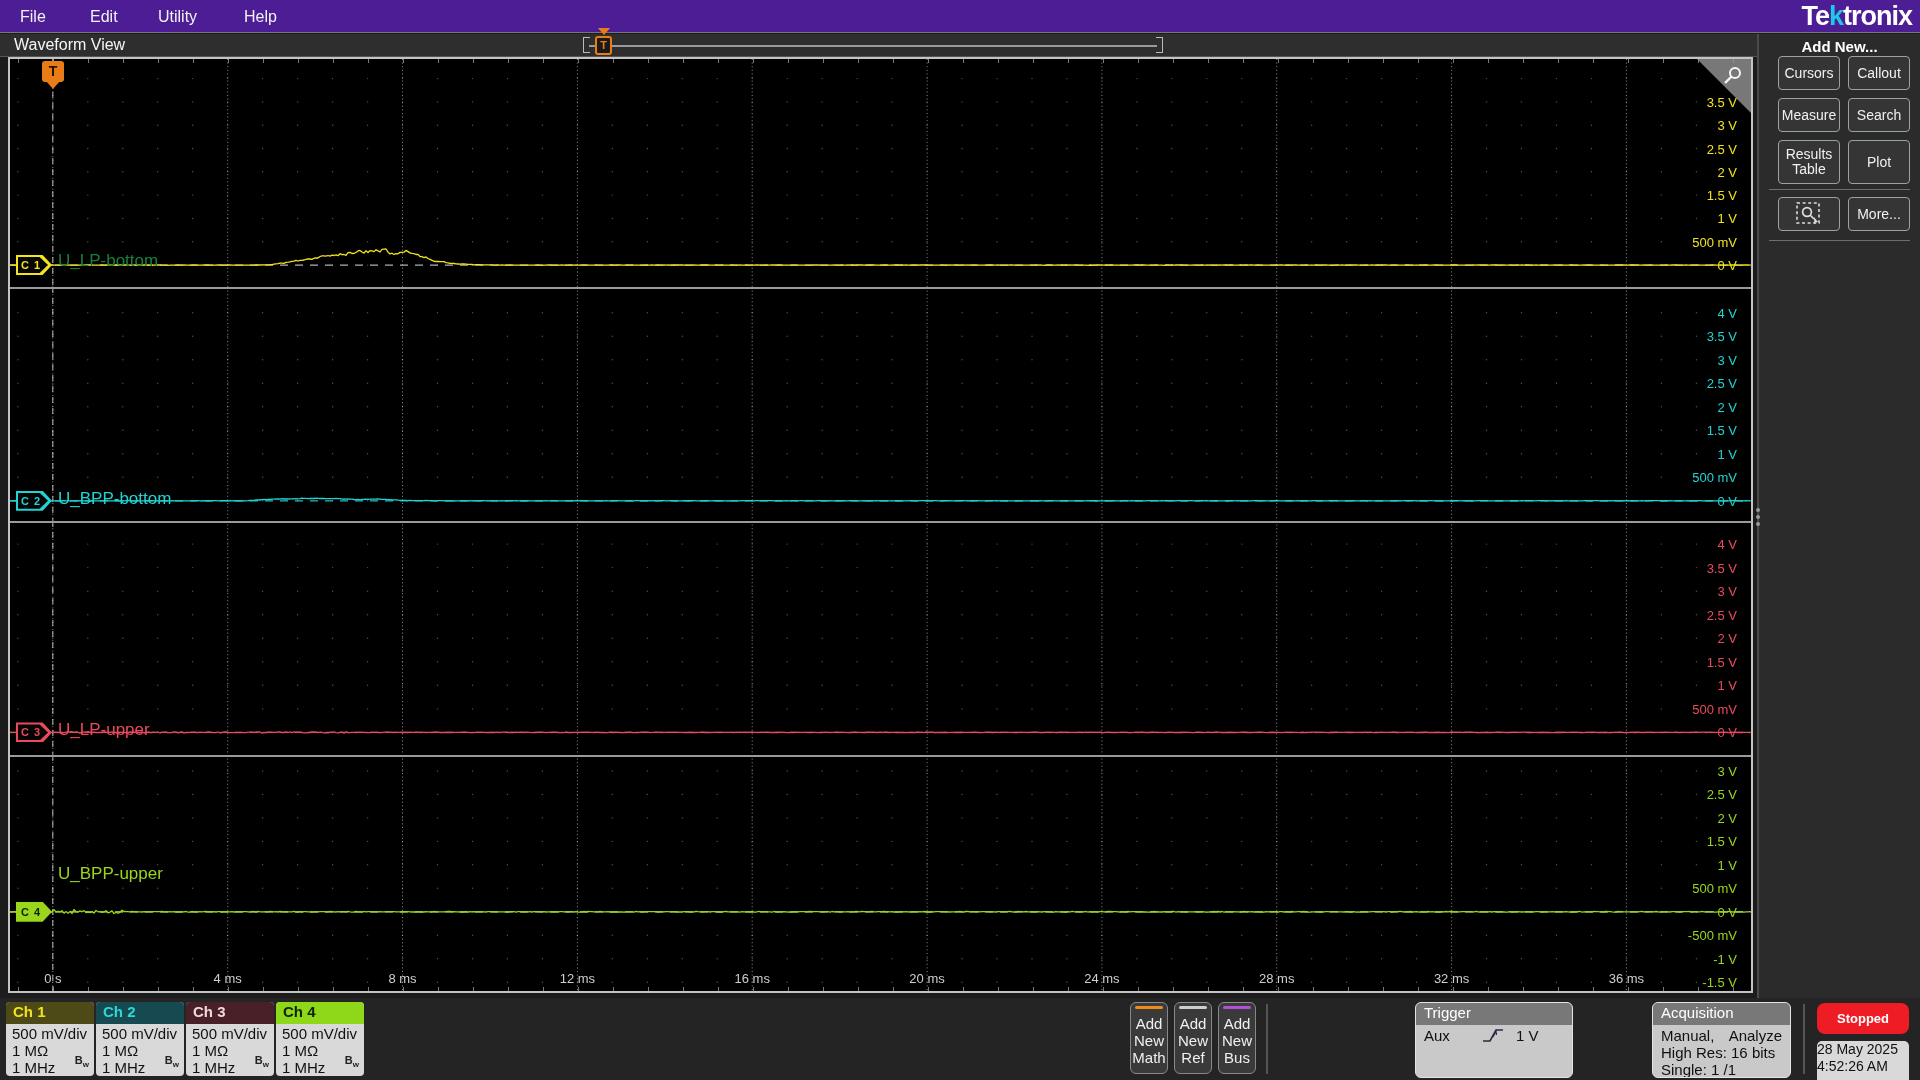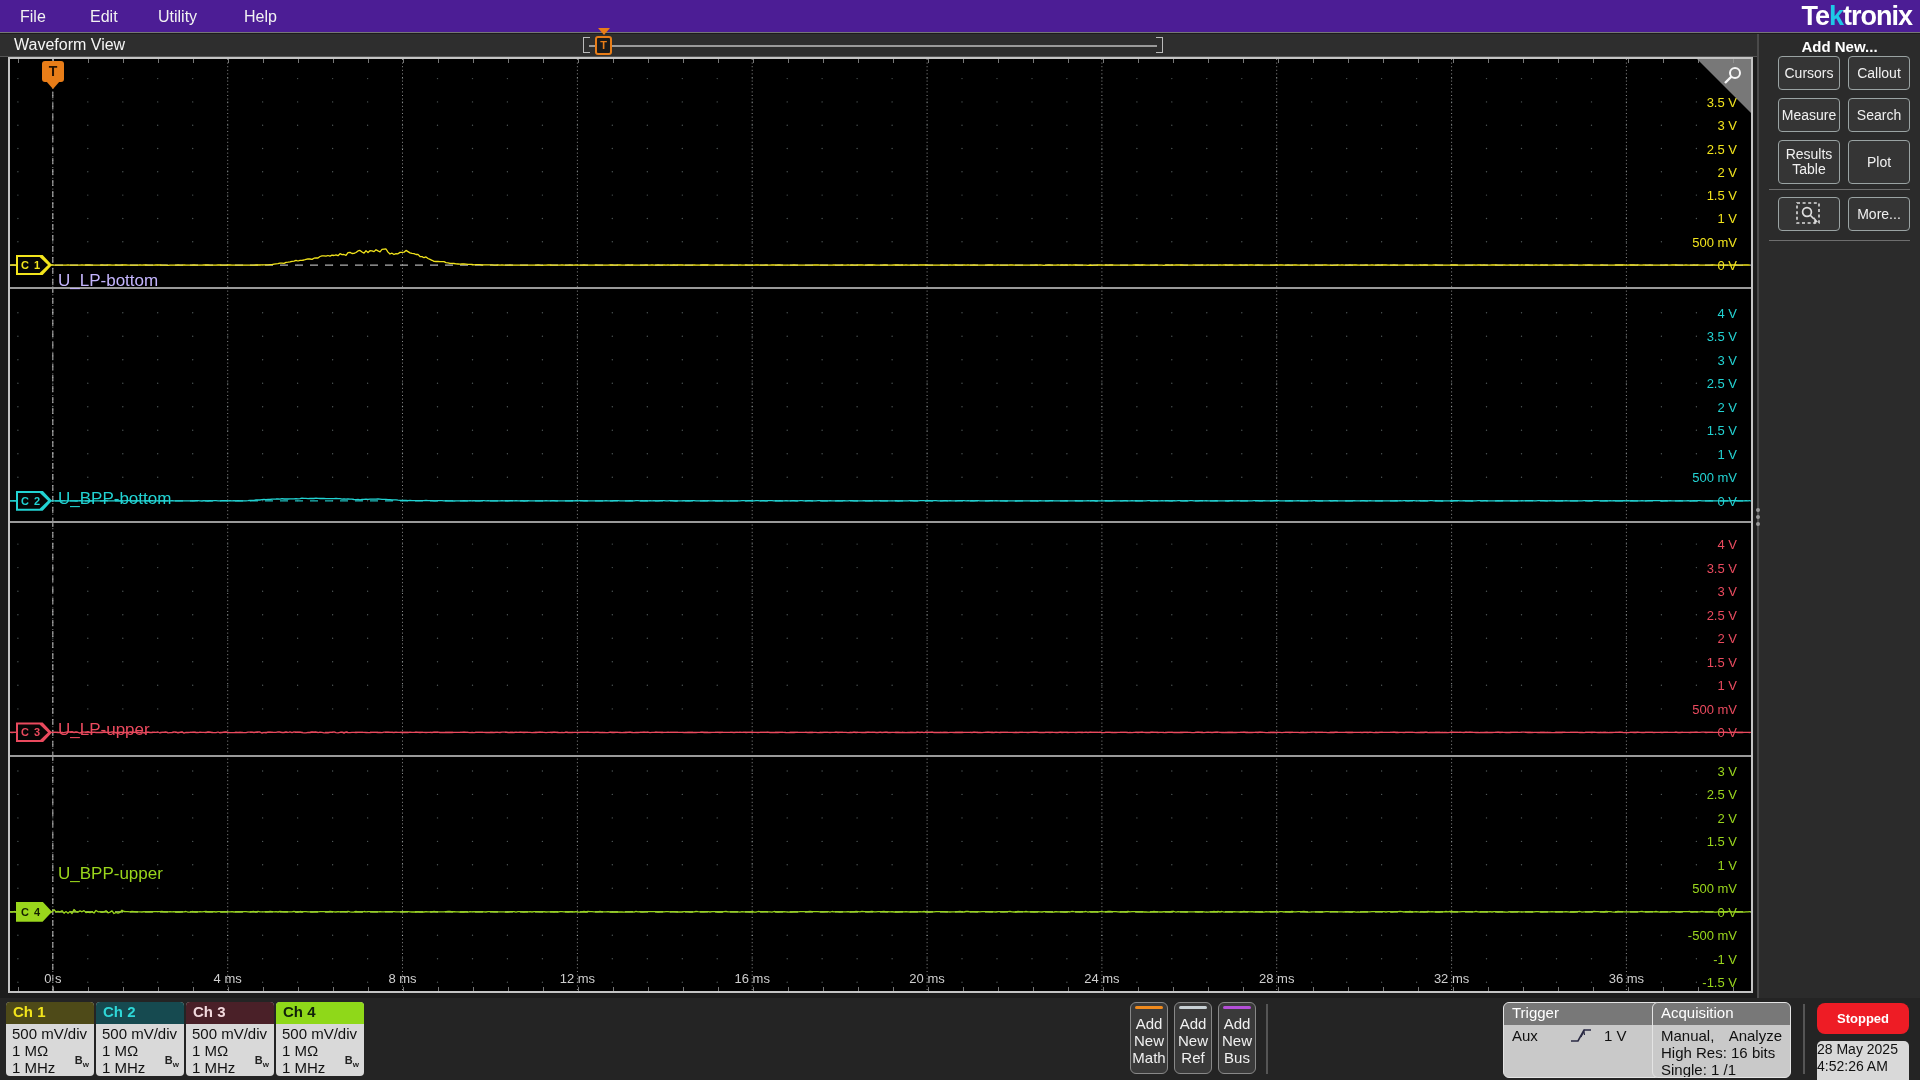--- a/index.html
+++ b/index.html
@@ -192,21 +192,21 @@
       <div class="flag">T</div>
       <div class="tri"></div>
     </div>
 
     <div class="ch-badge" id="badge-0" style="top: 196.086px;">
       <div class="shape" style="background: rgb(242, 228, 28);">
           <div class="shape-in"></div>
         </div>
       <div class="txt" style="color: rgb(242, 228, 28);">C 1</div>
     </div>
-    <div class="ch-label" id="label-0" style="top: 212px; color: #c4b5fd;">U_LP-bottom</div>
+    <div class="ch-label" id="label-0" style="top: 192px; color: #15803d;">U_LP-bottom</div>
     <div class="ch-badge" id="badge-1" style="top: 431.795px;">
       <div class="shape" style="background: rgb(34, 211, 211);">
           <div class="shape-in"></div>
         </div>
       <div class="txt" style="color: rgb(34, 211, 211);">C 2</div>
     </div>
     <div class="ch-label" id="label-1" style="top: 429.795px; color: rgb(34, 211, 211);">U_BPP-bottom</div>
     <div class="ch-badge" id="badge-2" style="top: 663.4px;">
       <div class="shape" style="background: rgb(234, 74, 94);">
           <div class="shape-in"></div>
@@ -334,21 +334,21 @@
     <span>Add</span><br><span>New</span><br><span>Ref</span>
   </div>
   <div class="addnew-btn" style="left:1218px">
     <div class="addnew-stripe" style="background: rgb(180, 79, 216);"></div>
     <span>Add</span><br><span>New</span><br><span>Bus</span>
   </div>
 
   <div class="vsep" style="left:1266px"></div>
 
 
-  <div class="panel" style="left:1503px; width:158px; height:76px">
+  <div class="panel" style="left:1415px; width:158px; height:76px">
     <div class="phd">Trigger</div>
     <div class="pbd">
       <div><span>Aux</span>
         <span style="position:absolute;left:66px;top:3px">
           <svg width="22" height="15" viewBox="0 0 22 15">
             <path d="M1,13 H8 L14,2 H21" fill="none" stroke="#2a2a44" stroke-width="1.6"></path>
             <path d="M11,9 l3,-6 l0.5,4" fill="none" stroke="#2a2a44" stroke-width="1.2"></path>
           </svg></span>
         <span style="position:absolute;left:100px">1 V</span></div>
     </div>

